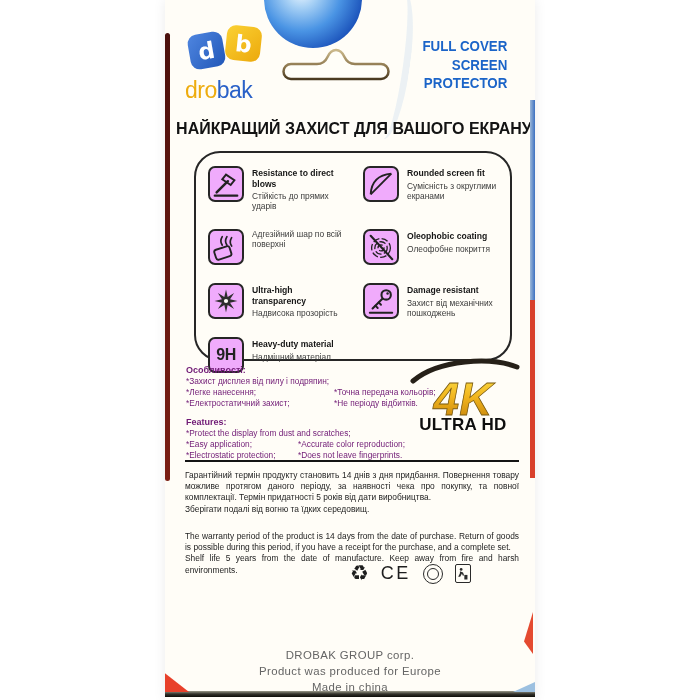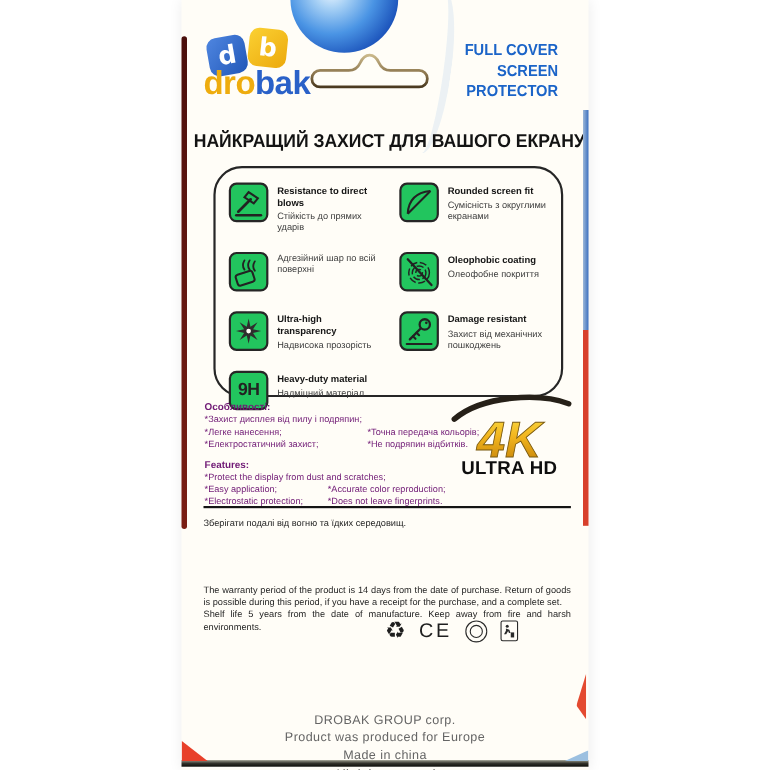--- a/index.html
+++ b/index.html
@@ -6,42 +6,42 @@
   body{width:700px;height:700px;overflow:hidden;background:#fff;font-family:"Liberation Sans",sans-serif;}
   .stage{position:relative;width:700px;height:700px;background:#fff;}
   .card{position:absolute;left:165px;top:0;width:370px;height:700px;background:#fffdf7;
         box-shadow:0 0 12px rgba(0,0,0,.08);}
 
   
   .sq{position:absolute;width:35px;height:35px;border-radius:9px;display:flex;align-items:center;
       justify-content:center;color:#fff;font-weight:bold;font-size:23px;font-family:"DejaVu Sans",sans-serif;}
   .sq.blue{left:24px;top:33px;background:linear-gradient(135deg,#4f86e0,#2157b8);transform:rotate(-10deg);}
   .sq.yellow{left:61px;top:26px;background:linear-gradient(135deg,#fbd133,#eca90c);transform:rotate(6deg);}
-  .wordmark{position:absolute;left:20px;top:59px;font-size:30px;font-weight:bold;letter-spacing:-.5px;}
+  .wordmark{position:absolute;left:20px;top:77px;font-size:23px;font-weight:normal;letter-spacing:-.5px;}
   .wordmark .dro{color:#eeac0e;} .wordmark .bak{color:#2a61c8;}
 
   .title-block{position:absolute;right:28px;top:37px;text-align:right;color:#1b64c8;font-weight:bold;
        font-size:14.5px;line-height:18.5px;transform:scaleX(.92);transform-origin:right top;}
 
   .sphere{position:absolute;left:99px;top:-50px;width:98px;height:98px;border-radius:50%;
        background:radial-gradient(circle at 38% 42%,#eef7ff 0%,#a6d0f5 20%,#4a94e4 48%,#1d55bc 75%,#123c98 100%);}
   .glass-hint{position:absolute;left:212px;top:-10px;width:26px;height:150px;border-radius:50%;
        border-right:7px solid #e4edf3;transform:rotate(8deg);opacity:.7;}
   .euroslot{position:absolute;left:110px;top:48px;}
 
   .headline{position:absolute;left:0;top:119px;width:100%;text-align:center;font-weight:bold;font-size:17px;
        color:#131313;transform:scaleX(.94);white-space:nowrap;}
 
   
   .ftable{position:absolute;left:29px;top:151px;width:318px;height:210px;border:2px solid #262626;
        border-radius:26px;box-sizing:border-box;display:grid;grid-template-columns:1fr 1fr;
        padding:11px 8px 4px 12px;column-gap:6px;gap:16px;}
   .fcell{display:flex;gap:8px;}
   .ibox{width:36px;height:36px;border:2px solid #262626;border-radius:7px;box-sizing:border-box;
-       flex:0 0 auto;display:flex;align-items:center;justify-content:center;margin-top:2px;background:#22c55e;}
+       flex:0 0 auto;display:flex;align-items:center;justify-content:center;margin-top:2px;background:#f0abfc;}
   .ibox.nineh{font-weight:bold;font-size:16px;color:#222;letter-spacing:-.5px;}
   .ftext .en{font-size:8.6px;font-weight:bold;color:#161616;line-height:10.5px;margin-top:4px;}
   .ftext .ua{font-size:8.4px;color:#3c3c3c;line-height:10px;margin-top:2px;}
 
   
   .flist{position:absolute;left:21px;color:#701a75;}
   .flist .hdr{font-weight:bold;font-size:9px;line-height:11px;}
   .flist .li{font-size:8.3px;line-height:11px;}
   .frow{display:flex;}
   .ua-f{top:365px;} .ua-f .c1{width:148px;flex:0 0 auto;}
@@ -234,21 +234,21 @@
 
     <div class="flist ua-f">
       <div class="hdr">Особливості:</div>
       <div class="li">*Захист дисплея від пилу і подряпин;</div>
       <div class="frow">
         <div class="li c1">*Легке нанесення;</div>
         <div class="li">*Точна передача кольорів;</div>
       </div>
       <div class="frow">
         <div class="li c1">*Електростатичний захист;</div>
-        <div class="li">*Не подряпин відбитків.</div>
+        <div class="li">*Не періоду відбитків.</div>
       </div>
     </div>
 
     <div class="flist en-f">
       <div class="hdr">Features:</div>
       <div class="li">*Protect the display from dust and scratches;</div>
       <div class="frow">
         <div class="li c1">*Easy application;</div>
         <div class="li">*Accurate color reproduction;</div>
       </div>
@@ -269,20 +269,21 @@
         </defs>
         <path d="M8 26 C34 4 86 2 112 12" fill="none" stroke="#262018" stroke-width="5" stroke-linecap="round"></path>
         <text x="58" y="60" text-anchor="middle" font-size="46" font-weight="bold" font-style="italic" fill="url(#goldg)" stroke="#7a5a10" stroke-width="0.8" font-family="Liberation Sans, sans-serif">4K</text>
       </svg>
       <div class="ultrahd">ULTRA HD</div>
     </div>
 
     <div class="divider"></div>
 
     <div class="warranty w-ua">
+      <p>Гарантійний термін продукту становить 14 днів з дня придбання. Повернення товару можливе протягом даного періоду, за наявності чека про покупку, та повної комплектації. Термін придатності 5 років від дати виробництва.</p>
       <p>Зберігати подалі від вогню та їдких середовищ.</p>
     </div>
 
     <div class="warranty w-en">
       <p>The warranty period of the product is 14 days from the date of purchase. Return of goods is possible during this period, if you have a receipt for the purchase, and a complete set.</p>
       <p>Shelf life 5 years from the date of manufacture. Keep away from fire and harsh environments.</p>
     </div>
 
     <div class="marks">
       <span class="recycle">♻</span>

